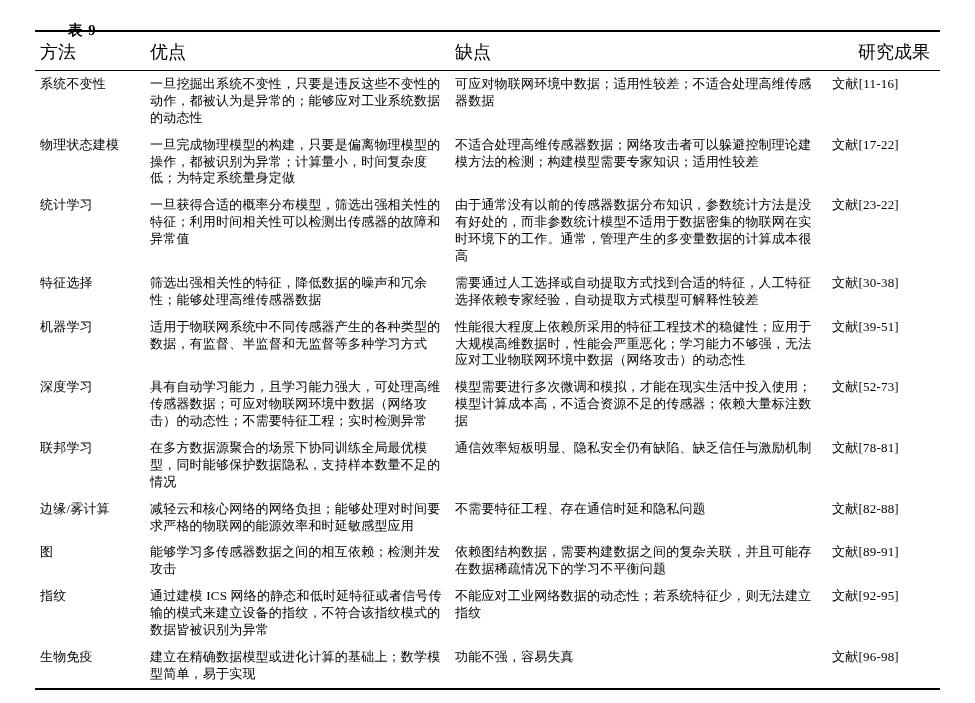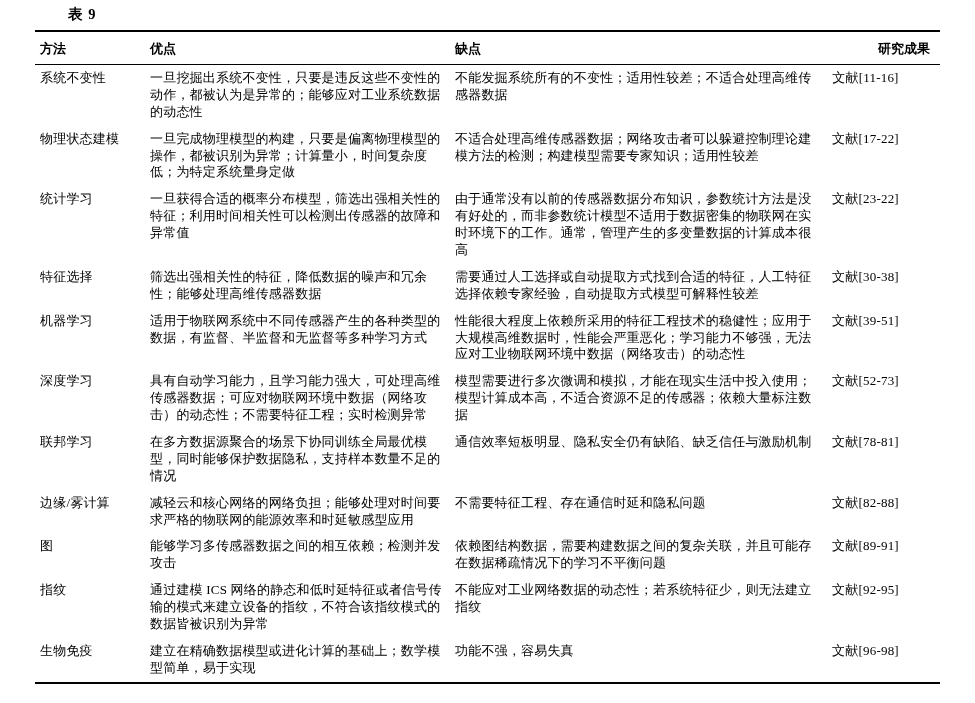--- a/index.html
+++ b/index.html
@@ -3,37 +3,37 @@
 <meta charset="utf-8">
 <style>
   html,body{margin:0;padding:0;}
   body{
     width:975px;height:703px;overflow:hidden;background:#ffffff;color:#000;
     font-family:"Liberation Serif","DejaVu Serif",serif;
   }
   .page{padding:5px 35px 0 35px;box-sizing:border-box;}
   .caption{position:relative;height:23px;margin-bottom:2px;}
   .caption-label{
-    position:absolute;left:33px;top:0;
+    position:absolute;left:33px;top:16px;
     font-weight:bold;font-size:14.5px;letter-spacing:1px;
   }
   .caption-title{
     display:block;text-align:center;font-weight:bold;font-size:14.5px;
   }
   table.cmp{
     width:905px;table-layout:fixed;border-collapse:collapse;
     border-top:2.5px solid #000;border-bottom:2.5px solid #000;
     font-size:13px;
   }
   col.c-method{width:115px;}
   col.c-pros{width:305px;}
   col.c-cons{width:368px;}
   col.c-refs{width:117px;}
   thead th{
-    font-weight:bold;text-align:left;font-size:13px;
+    font-weight:normal;text-align:left;font-size:18px;
     border-bottom:1.2px solid #000;
     padding:8px 0 6px 0;
   }
   thead th.h-method{padding-left:5px;}
   thead th.h-refs{text-align:right;padding-right:10px;}
   td{
     vertical-align:top;line-height:1.3;
     padding:5px 10px 5px 0;
     letter-spacing:0.2px;
   }
@@ -61,21 +61,21 @@
         <th class="h-method">方法</th>
         <th class="h-pros">优点</th>
         <th class="h-cons">缺点</th>
         <th class="h-refs">研究成果</th>
       </tr>
     </thead>
     <tbody>
   <tr>
     <td class="col-method">系统不变性</td>
     <td class="col-pros">一旦挖掘出系统不变性，只要是违反这些不变性的动作，都被认为是异常的；能够应对工业系统数据的动态性</td>
-    <td class="col-cons">不能发掘系统所有的不变性；适用性较差；不适合处理高维传感器数据</td>
+    <td class="col-cons">可应对物联网环境中数据；适用性较差；不适合处理高维传感器数据</td>
     <td class="col-refs">文献[11-16]</td>
   </tr>
 
   <tr>
     <td class="col-method">物理状态建模</td>
     <td class="col-pros">一旦完成物理模型的构建，只要是偏离物理模型的操作，都被识别为异常；计算量小，时间复杂度低；为特定系统量身定做</td>
     <td class="col-cons">不适合处理高维传感器数据；网络攻击者可以躲避控制理论建模方法的检测；构建模型需要专家知识；适用性较差</td>
     <td class="col-refs">文献[17-22]</td>
   </tr>
 

